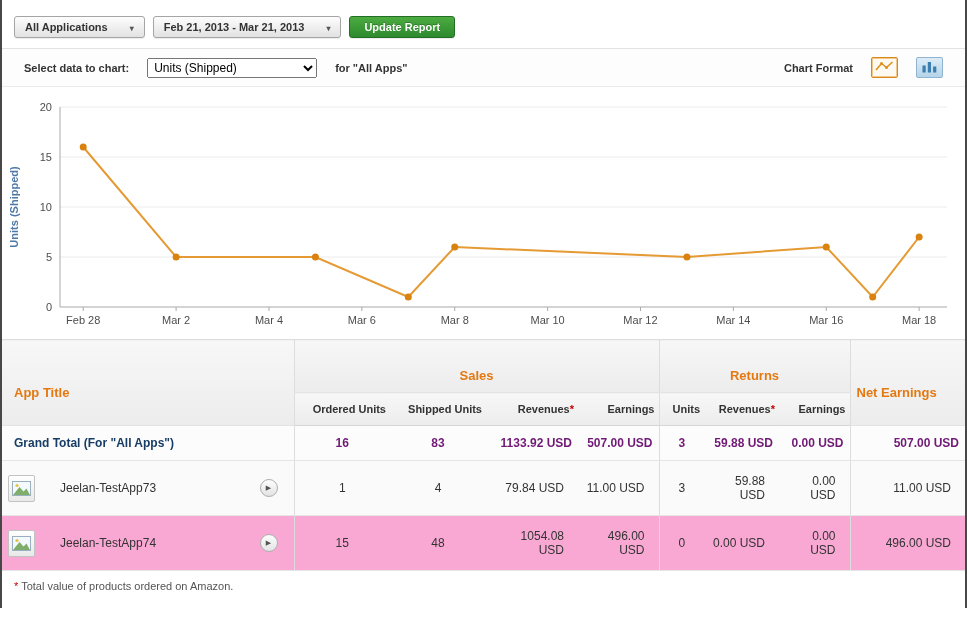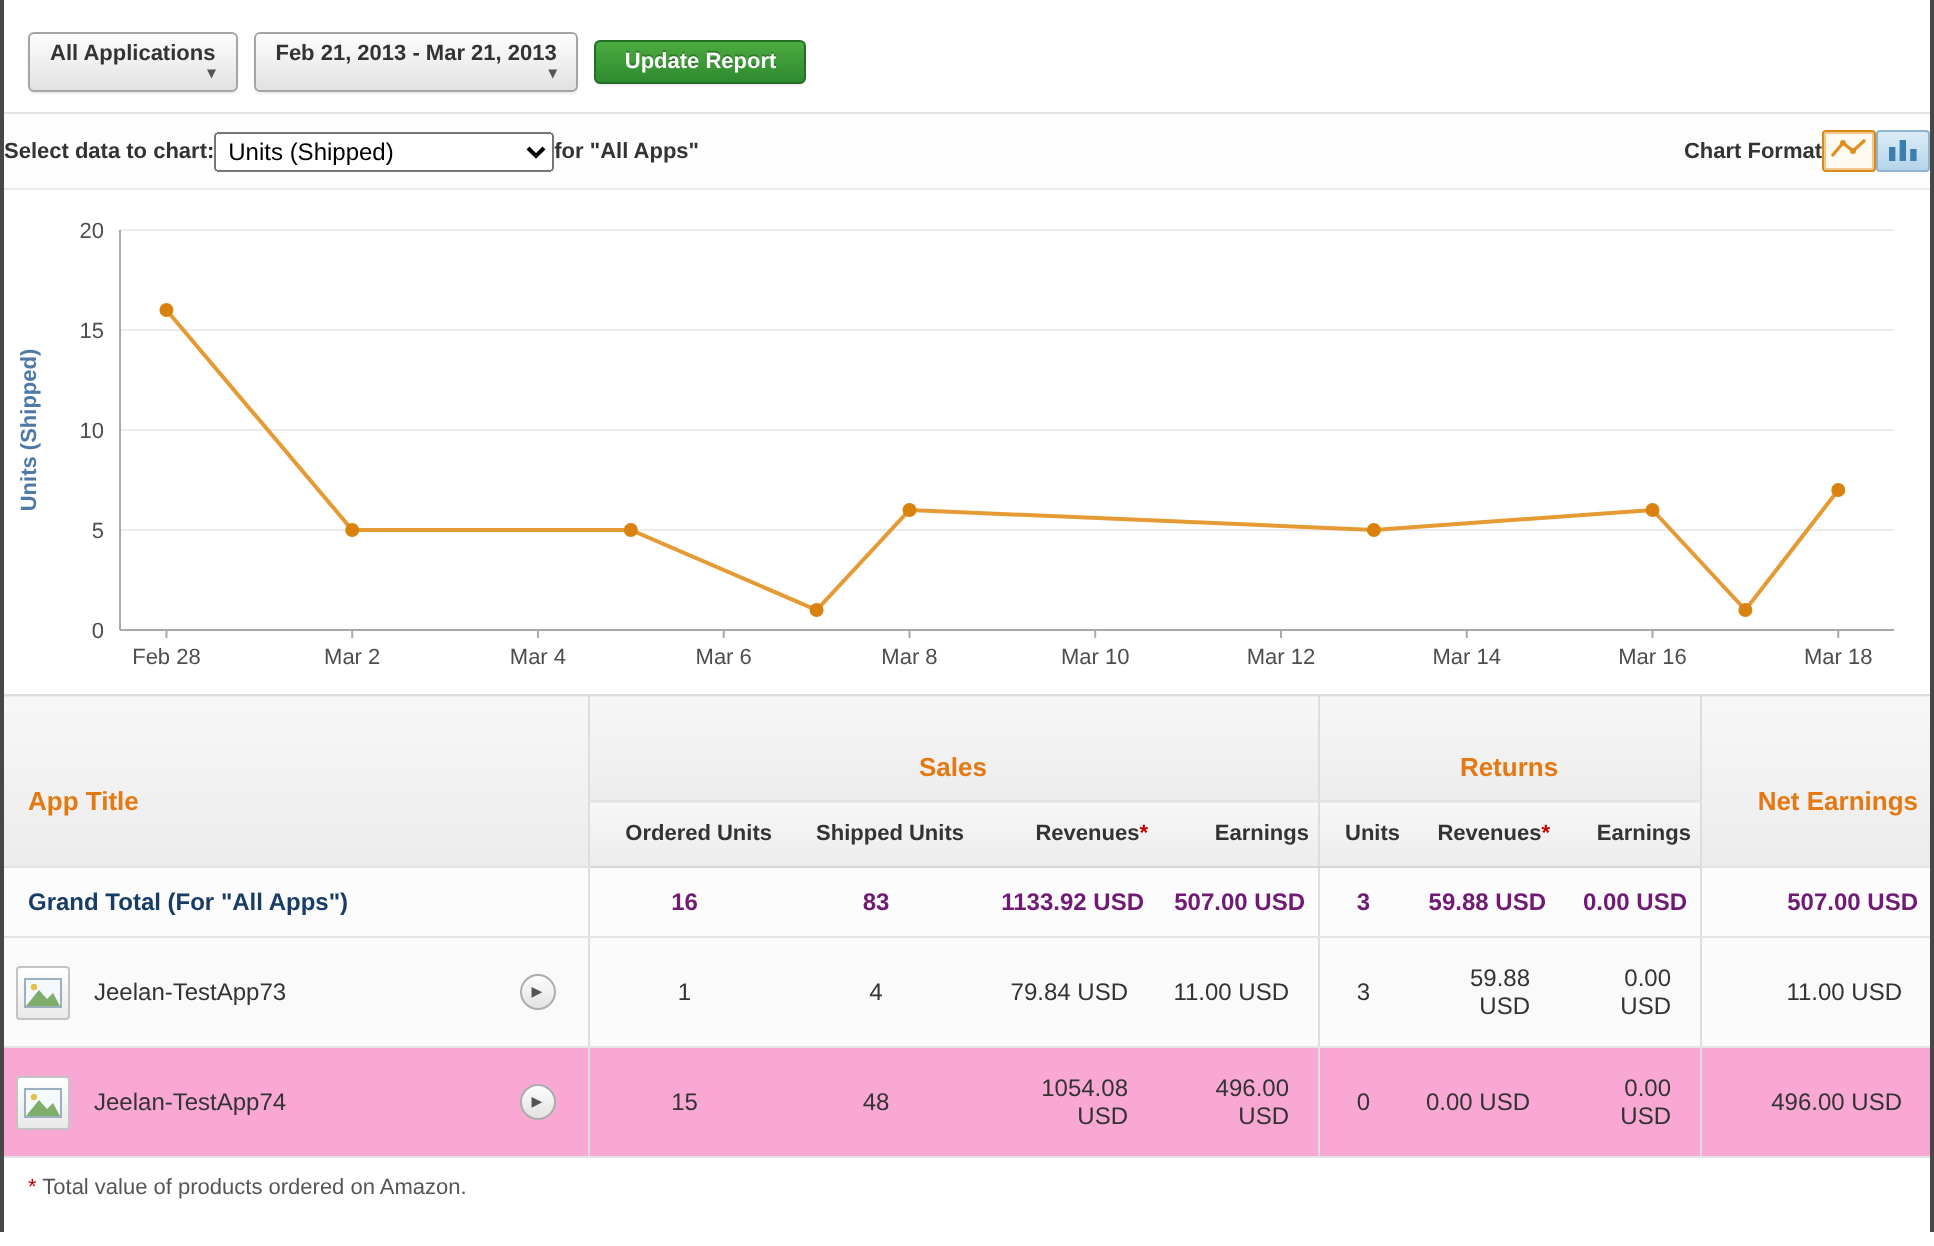--- a/index.html
+++ b/index.html
@@ -22,41 +22,40 @@
     background:linear-gradient(#585858,#3f3f3f);
     display:flex; align-items:center;
     padding:0 14px;
   }
   .topbar h1 { margin:0; color:#fff; font-size:17px; font-weight:bold; letter-spacing:.2px; }
 
   
   .toolbar { display:flex; justify-content:space-between; align-items:center; padding:16px 12px 10px 12px; }
   .toolbar-left { display:flex; align-items:center; gap:8px; }
   .btn {
-    display:inline-flex; align-items:flex-end; gap:0;
+    display:inline-flex; align-items:flex-end; gap:22px;
     background:linear-gradient(#fdfdfd,#e2e2e2);
     border:1px solid #a5a5a5; border-radius:3px;
     padding:4px 10px;
     font-family:"Liberation Sans", sans-serif;
     font-size:11px; font-weight:bold; color:#333;
     cursor:pointer;
     box-shadow:0 1px 1px rgba(0,0,0,.08);
-    flex-direction:column;
   }
   .btn-green {
     background:linear-gradient(#4cab40,#2e8a2f);
     border-color:#246d24; color:#fff; padding:4px 14px;
     text-shadow:0 -1px 0 rgba(0,0,0,.25);
   }
   .caret { font-size:8px; color:#555; line-height:1; }
 
   
   .chart-controls {
-    display:flex; align-items:center; gap:0;
-    padding:8px 0;
+    display:flex; align-items:center; gap:18px;
+    padding:8px 22px;
     border-top:1px solid #e3e3e3;
     border-bottom:1px solid #ebebeb;
     font-size:11px; font-weight:bold; color:#333;
     background:#fdfdfd;
   }
   .chart-controls select { font-size:12px; min-width:170px; padding:1px 2px; }
   .spacer { flex:1; }
   .fmt-btn {
     width:27px; height:21px; border:1px solid #bcbcbc; border-radius:2px;
     background:#fff; display:inline-flex; align-items:center; justify-content:center;
@@ -77,41 +76,41 @@
 
   
   table.earnings { width:100%; border-collapse:collapse; border-top:1px solid #ddd; }
   thead th { background:linear-gradient(#f7f7f7,#ececec); }
   .group-row th {
     font-size:13px; color:#e47911; font-weight:bold;
     padding:28px 6px 9px 6px; text-align:center;
     border-bottom:1px solid #e3e3e3;
   }
   th.app-title-th { text-align:left; padding-left:12px; vertical-align:middle; }
-  th.net-th { vertical-align:middle; text-align:right; }
+  th.net-th { vertical-align:middle; text-align:left; }
   .sub-row th {
     font-size:11px; color:#333; font-weight:bold;
     padding:10px 4px; text-align:right;
     border-bottom:1px solid #d6d6d6;
   }
   .gb { border-left:1px solid #ddd; }
   td {
     font-size:12px; color:#333;
     padding:9px 6px;
     border-bottom:1px solid #e4e4e4;
     text-align:center;
   }
   td.money { text-align:right; padding-right:14px; }
   tr.grand td { font-weight:bold; color:#701a75; background:#fcfcfc; padding:10px 6px; }
   tr.grand td.row-title { text-align:left; padding-left:12px; color:#173d66; }
   tr.app-row td { padding-top:13px; padding-bottom:13px; }
   tr.app-row-1 { background:#fafafa; }
   tr.app-row-2 { background:#f9a8d4;padding-left:12px; }
   td.app-cell { text-align:left; padding:6px 6px; }
-  .app-cell-inner { display:flex; align-items:center; gap:12px; }
+  .app-cell-inner { display:flex; align-items:center; gap:25px; }
   .app-icon {
     width:27px; height:27px; flex:0 0 27px;
     border:1px solid #c3c3c3; border-radius:2px;
     background:linear-gradient(#fff,#e9e9e9);
     display:flex; align-items:center; justify-content:center;
   }
   .expander {
     margin-left:auto; margin-right:10px;
     width:18px; height:18px;
     border:1px solid #adadad; border-radius:50%;

